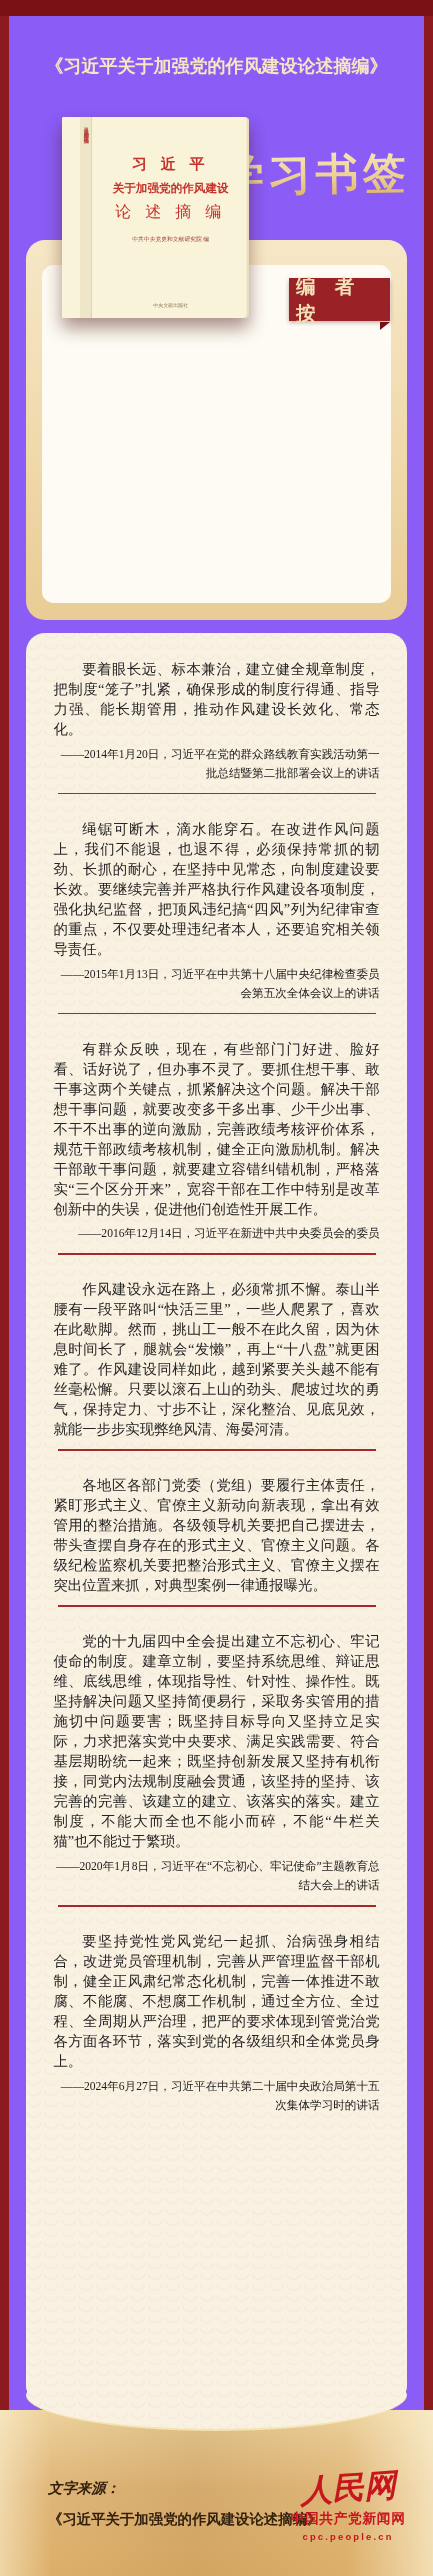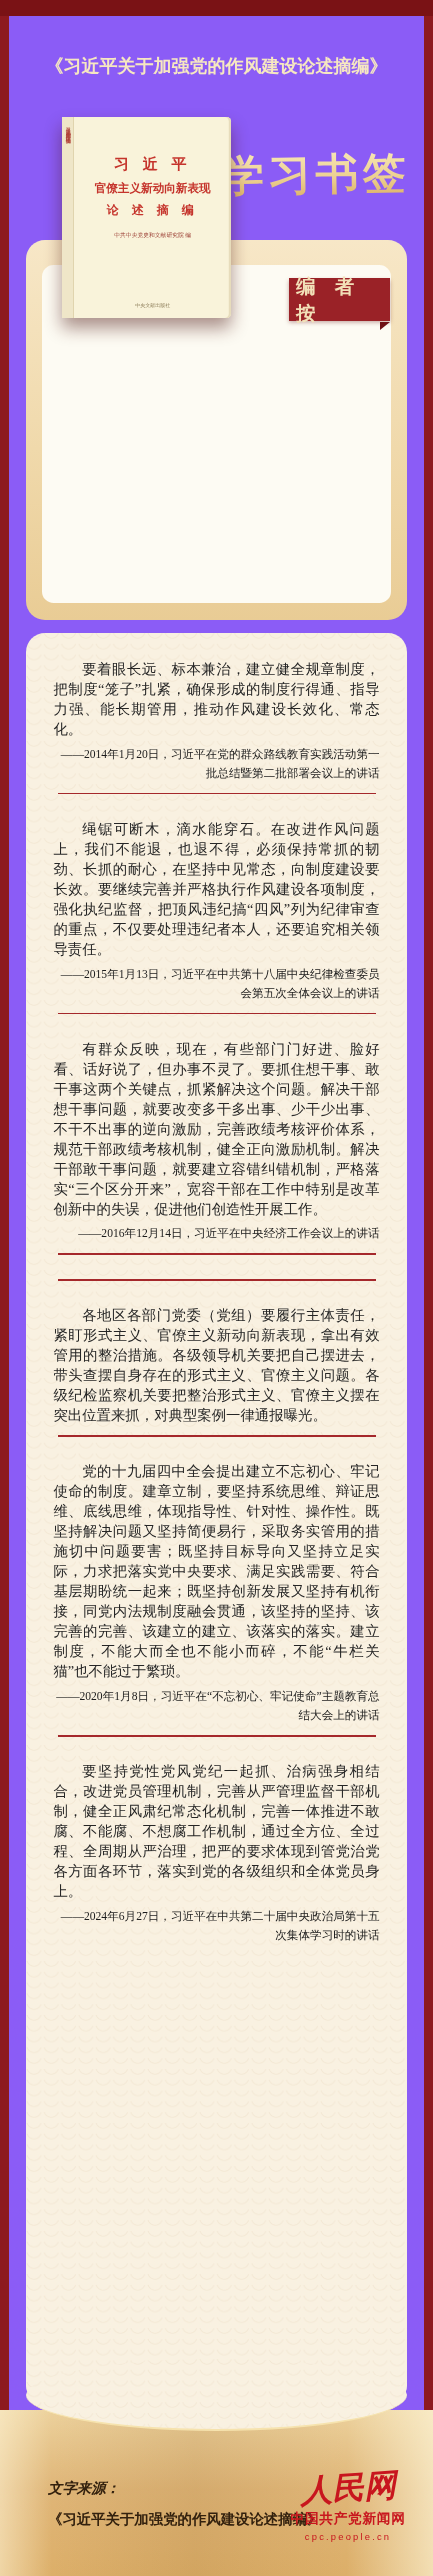--- a/index.html
+++ b/index.html
@@ -16,32 +16,33 @@
   
   .page-title{
     position:absolute;top:38px;left:0;width:100%;text-align:center;
     font-size:18px;font-weight:bold;color:#f6e7c1;letter-spacing:0px;z-index:3;margin:0;
   }
   .book{
     position:absolute;left:62px;top:101px;width:169px;height:201px;z-index:4;
     background:#f9f3da;border-radius:1.4px 4.3px 4.3px 1.4px;
     box-shadow:0 10px 17.3px rgba(70,15,12,.45), -2.2px 0 0 #e7dcbb inset;
     display:flex;
+    padding-left:18px;
   }
   .book-spine{
     width:12.3px;height:100%;background:#efe6c8;border-right:0.7px solid #e0d4ae;
     display:flex;justify-content:center;box-sizing:border-box;padding-top:5.8px;
   }
   .book-spine span{
     writing-mode:vertical-rl;font-size:5px;color:#b04038;letter-spacing:0.7px;line-height:1;
   }
   .book-face{flex:1;position:relative;text-align:center;padding-top:38px;box-sizing:border-box;}
   .book-t1{font-size:15px;font-weight:bold;color:#c5342c;letter-spacing:5px;margin:0;}
   .book-t2{font-size:11.6px;font-weight:bold;color:#c5342c;margin:7.2px 0 0;}
-  .book-t3{font-size:12px;font-weight:bold;color:#c5342c;letter-spacing:5px;margin:5.8px 0 0;}
+  .book-t3{font-size:16px;font-weight:normal;color:#c5342c;letter-spacing:5px;margin:5.8px 0 0;}
   .book-ed{font-size:5.8px;color:#9a3b31;margin:11.6px 0 0;}
   .book-pub{position:absolute;bottom:10px;left:0;width:100%;font-size:5px;color:#8a7a55;}
   .banner{
     position:absolute;left:220px;top:130px;width:191px;text-align:center;z-index:3;
     font-size:43px;font-weight:bold;letter-spacing:4.3px;
     background:linear-gradient(180deg,#f7e6b4 10%,#ecd091 55%,#d8a95c 100%);
     -webkit-background-clip:text;background-clip:text;color:transparent;
     transform:rotate(-1deg);
   }
 
@@ -115,21 +116,21 @@
   }
   .source-block{position:absolute;left:48px;top:69px;color:#33210e;}
   .source-label{font-size:14.4px;font-weight:bold;margin:0;font-style:italic;}
   .source-title{font-size:14.4px;font-weight:bold;margin:11.6px 0 0;}
   .logo-block{position:absolute;right:27.4px;top:62px;text-align:center;color:#c8161e;}
   .logo-main{
     display:inline-block;font-size:32px;font-weight:bold;font-style:italic;
     transform:rotate(-4deg);margin:0;line-height:1;
   }
   .logo-sub{font-size:13.7px;font-weight:bold;margin:5.8px 0 0;letter-spacing:0.7px;}
-  .logo-url{font-size:9.4px;font-weight:normal;letter-spacing:2.2px;margin:3.6px 0 0;
+  .logo-url{font-size:9.4px;font-weight:bold;letter-spacing:2.2px;margin:3.6px 0 0;
     font-family:"Liberation Sans","DejaVu Sans",sans-serif;}
   .bottom-strip{position:absolute;left:0;bottom:0;width:433px;height:3.6px;background:#fbf4e6;z-index:4;}
   .bottom-strip::before,.bottom-strip::after{
     content:"";position:absolute;top:0;width:7.2px;height:3.6px;background:#a8322b;
   }
   .bottom-strip::before{left:0;}
   .bottom-strip::after{right:0;}
 </style>
 </head>
 <body>
@@ -140,21 +141,21 @@
   <div class="edge right"></div>
 
   <h1 class="page-title">《习近平关于加强党的作风建设论述摘编》</h1>
 
   <div class="book">
     <div class="book-spine">
       <span>习近平关于加强党的作风建设论述摘编</span>
     </div>
     <div class="book-face">
       <p class="book-t1">习 近 平</p>
-      <p class="book-t2">官僚主义新动向新表现</p>
+      <p class="book-t2">关于加强党的作风建设</p>
       <p class="book-t3">论 述 摘 编</p>
       <p class="book-ed">中共中央党史和文献研究院 编</p>
       <div class="book-pub">中央文献出版社</div>
     </div>
   </div>
 
   <div class="banner">学习书签</div>
 
   <div class="editor-card">
     <div class="editor-inner"></div>
@@ -170,25 +171,26 @@
     <hr class="divider">
 
     <div class="quote-block">
       <p class="quote-text">绳锯可断木，滴水能穿石。在改进作风问题上，我们不能退，也退不得，必须保持常抓的韧劲、长抓的耐心，在坚持中见常态，向制度建设要长效。要继续完善并严格执行作风建设各项制度，强化执纪监督，把顶风违纪搞“四风”列为纪律审查的重点，不仅要处理违纪者本人，还要追究相关领导责任。</p>
       <p class="quote-source">——2015年1月13日，习近平在中共第十八届中央纪律检查委员会第五次全体会议上的讲话</p>
     </div>
     <hr class="divider">
 
     <div class="quote-block">
       <p class="quote-text">有群众反映，现在，有些部门门好进、脸好看、话好说了，但办事不灵了。要抓住想干事、敢干事这两个关键点，抓紧解决这个问题。解决干部想干事问题，就要改变多干多出事、少干少出事、不干不出事的逆向激励，完善政绩考核评价体系，规范干部政绩考核机制，健全正向激励机制。解决干部敢干事问题，就要建立容错纠错机制，严格落实“三个区分开来”，宽容干部在工作中特别是改革创新中的失误，促进他们创造性开展工作。</p>
-      <p class="quote-source">——2016年12月14日，习近平在中央经济工作会议上的讲话</p>
-    </div>
-    <hr class="divider">
-
-    <div class="quote-block">
+      <p class="quote-source">——2016年12月14日，习近平在新进中共中央委员会的委员</p>
+    </div>
+    <hr class="divider">
+
+    <div class="quote-block">
+      <p class="quote-text">作风建设永远在路上，必须常抓不懈。泰山半腰有一段平路叫“快活三里”，一些人爬累了，喜欢在此歇脚。然而，挑山工一般不在此久留，因为休息时间长了，腿就会“发懒”，再上“十八盘”就更困难了。作风建设同样如此，越到紧要关头越不能有丝毫松懈。只要以滚石上山的劲头、爬坡过坎的勇气，保持定力、寸步不让，深化整治、见底见效，就能一步步实现弊绝风清、海晏河清。</p>
     </div>
     <hr class="divider">
 
     <div class="quote-block">
       <p class="quote-text">各地区各部门党委（党组）要履行主体责任，紧盯形式主义、官僚主义新动向新表现，拿出有效管用的整治措施。各级领导机关要把自己摆进去，带头查摆自身存在的形式主义、官僚主义问题。各级纪检监察机关要把整治形式主义、官僚主义摆在突出位置来抓，对典型案例一律通报曝光。</p>
     </div>
     <hr class="divider">
 
     <div class="quote-block">
       <p class="quote-text">党的十九届四中全会提出建立不忘初心、牢记使命的制度。建章立制，要坚持系统思维、辩证思维、底线思维，体现指导性、针对性、操作性。既坚持解决问题又坚持简便易行，采取务实管用的措施切中问题要害；既坚持目标导向又坚持立足实际，力求把落实党中央要求、满足实践需要、符合基层期盼统一起来；既坚持创新发展又坚持有机衔接，同党内法规制度融会贯通，该坚持的坚持、该完善的完善、该建立的建立、该落实的落实。建立制度，不能大而全也不能小而碎，不能“牛栏关猫”也不能过于繁琐。</p>

